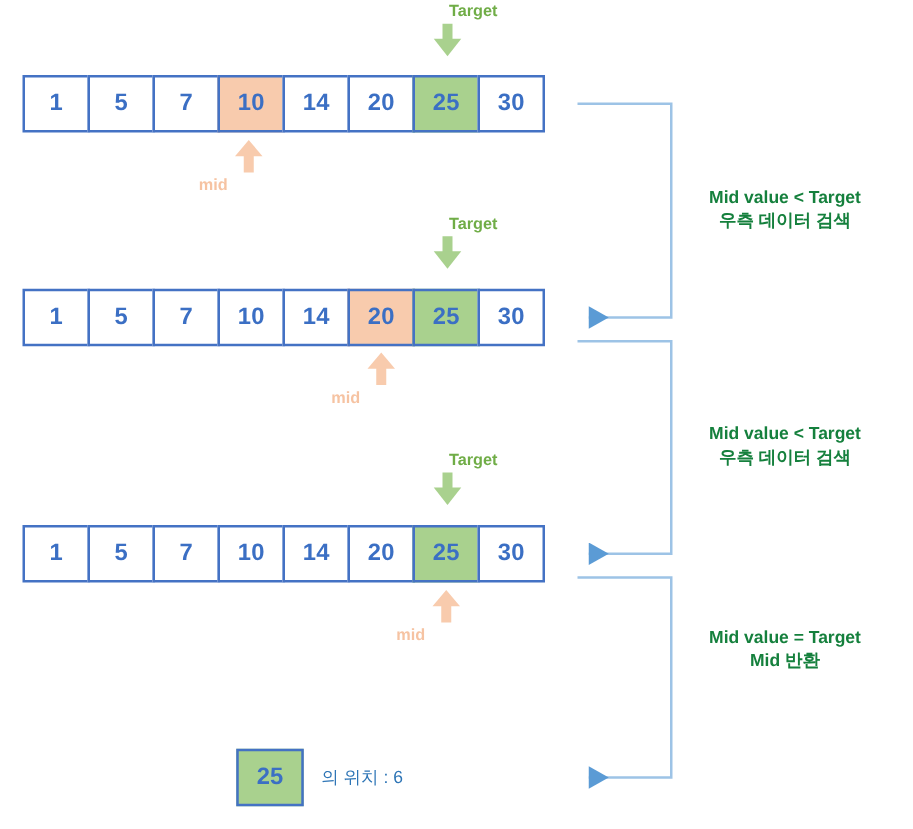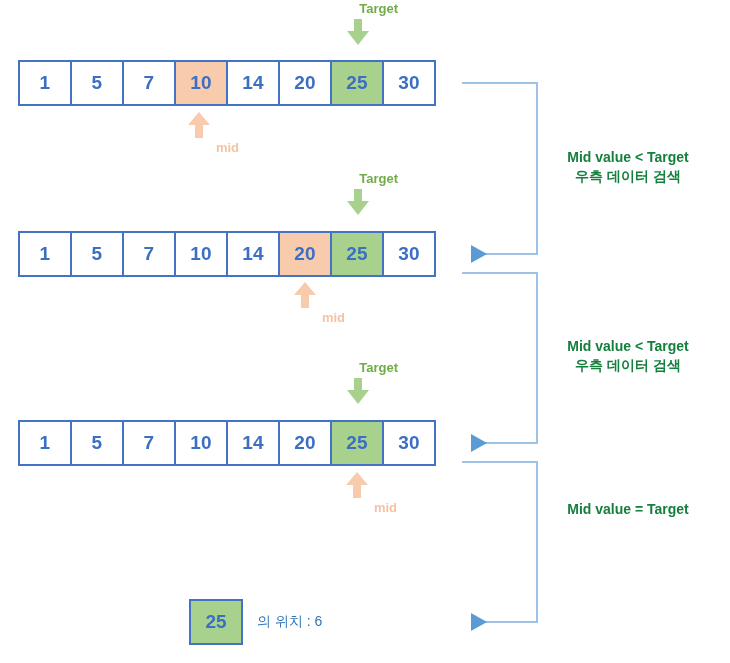--- a/index.html
+++ b/index.html
@@ -77,21 +77,21 @@
     top: 12px;
     width: 0; height: 0;
     border-left: 11px solid transparent;
     border-right: 11px solid transparent;
     border-top: 14px solid #a9d18e;
   }
   
   .mid-marker {
     position: absolute;
     width: 80px;
-    text-align: right;
+    text-align: left;
   }
   .arrow-up {
     margin: 0 auto;
     width: 22px;
     height: 26px;
     position: relative;
   }
   .arrow-up .head {
     position: absolute;
     left: 0;
@@ -264,20 +264,21 @@
   <div class="mid-marker" style="left:317px; top:472px;">
     <div class="arrow-up">
       <div class="head"></div>
         <div class="shaft"></div>
     </div>
     <div class="mlabel">mid</div>
   </div>
 
   <div class="annotation" style="left:528px; top:500px;">
     <div>Mid value = Target</div>
+    <div>Mid 반환</div>
   </div>
 
   <div class="result-wrap" style="left:189px; top:599px;">
     <div class="result-box">25</div>
     <div class="result-text">의 위치 : 6</div>
   </div>
 
 </div>
 
 </body></html>

